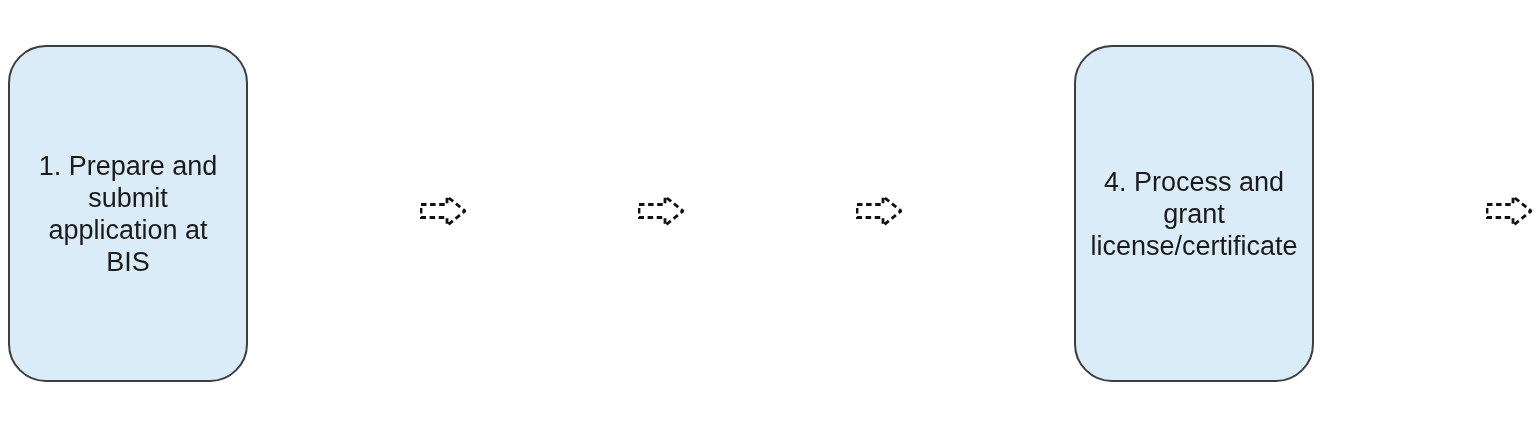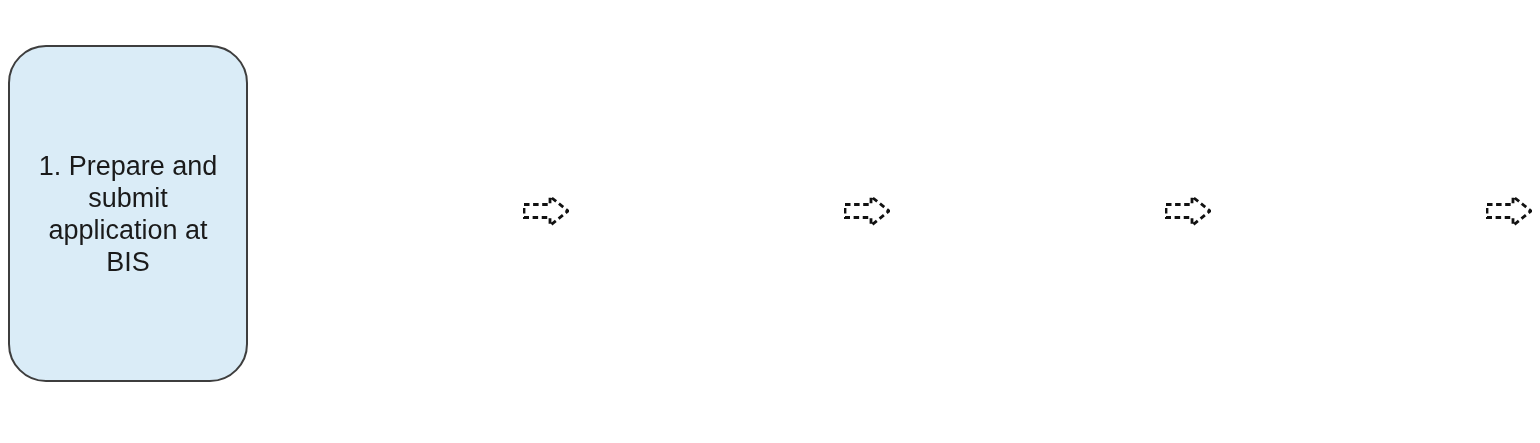--- a/index.html
+++ b/index.html
@@ -77,20 +77,25 @@
 
     <svg class="arrow" width="46" height="32" viewBox="0 0 46 32" aria-hidden="true">
       <path d="M 1,9.5 L 27,9.5 L 27,1.5 L 45,16 L 27,30.5 L 27,22.5 L 1,22.5 Z"></path>
     </svg>
 
 
     <svg class="arrow" width="46" height="32" viewBox="0 0 46 32" aria-hidden="true">
       <path d="M 1,9.5 L 27,9.5 L 27,1.5 L 45,16 L 27,30.5 L 27,22.5 L 1,22.5 Z"></path>
     </svg>
 
+    <div class="step-box">
+      <div class="step-label">4. Process and
+grant
+license/certificate</div>
+    </div>
 
     <svg class="arrow" width="46" height="32" viewBox="0 0 46 32" aria-hidden="true">
       <path d="M 1,9.5 L 27,9.5 L 27,1.5 L 45,16 L 27,30.5 L 27,22.5 L 1,22.5 Z"></path>
     </svg>
 
 
   </div>
 </div>
 
 </body></html>

